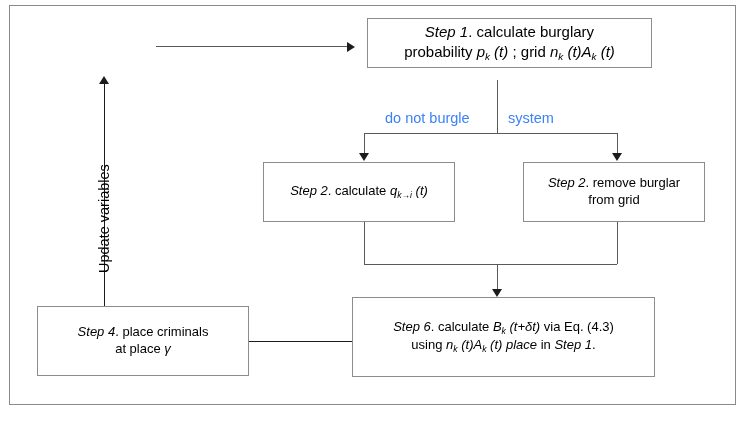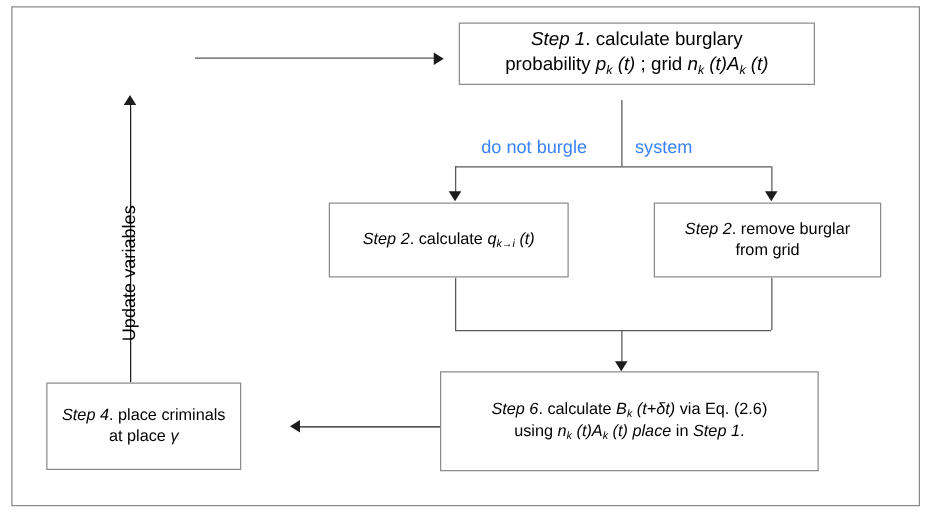--- a/index.html
+++ b/index.html
@@ -167,25 +167,25 @@
 
   <div class="node fs14" style="left:523px; top:162px; width:182px; height:60px;">
     <span class="txt">
       <i class="stp">Step 2</i><span>. remove burglar</span><br>
       <span>from grid</span>
     </span>
   </div>
 
   <div class="node fs14" style="left:352px; top:297px; width:303px; height:80px;">
     <span class="txt">
-      <i class="stp">Step 6</i><span>. calculate </span><i class="ital">B</i><span class="sub">k</span><i class="ital"> (t+δt)</i><span> via Eq. (2.6)</span><br>
+      <i class="stp">Step 6</i><span>. calculate </span><i class="ital">B</i><span class="sub">k</span><i class="ital"> (t+δt)</i><span> via Eq. (4.3)</span><br>
       <span>using </span><i class="ital">n</i><span class="sub">k</span><i class="ital"> (t)</i><i class="ital">A</i><span class="sub">k</span><i class="ital"> (t)</i><i class="ital"> place</i><span> in </span><i class="stp">Step 1</i><span>.</span>
     </span>
   </div>
 
-  <div class="node fs14" style="left:37px; top:306px; width:156px; height:70px;justify-content:center;">
+  <div class="node fs14" style="left:37px; top:306px; width:212px; height:70px;justify-content:center;">
     <span class="txt">
       <i class="stp">Step 4</i><span>. place criminals</span><br>
       <span>at place </span><i class="ital">γ</i>
     </span>
   </div>
 
 </div>
 
 </body></html>

